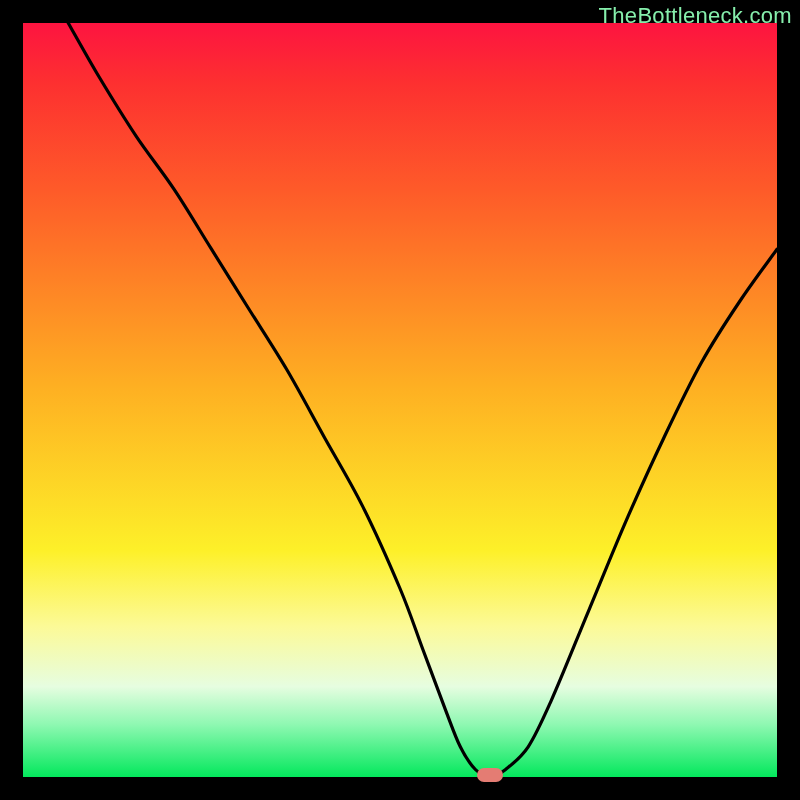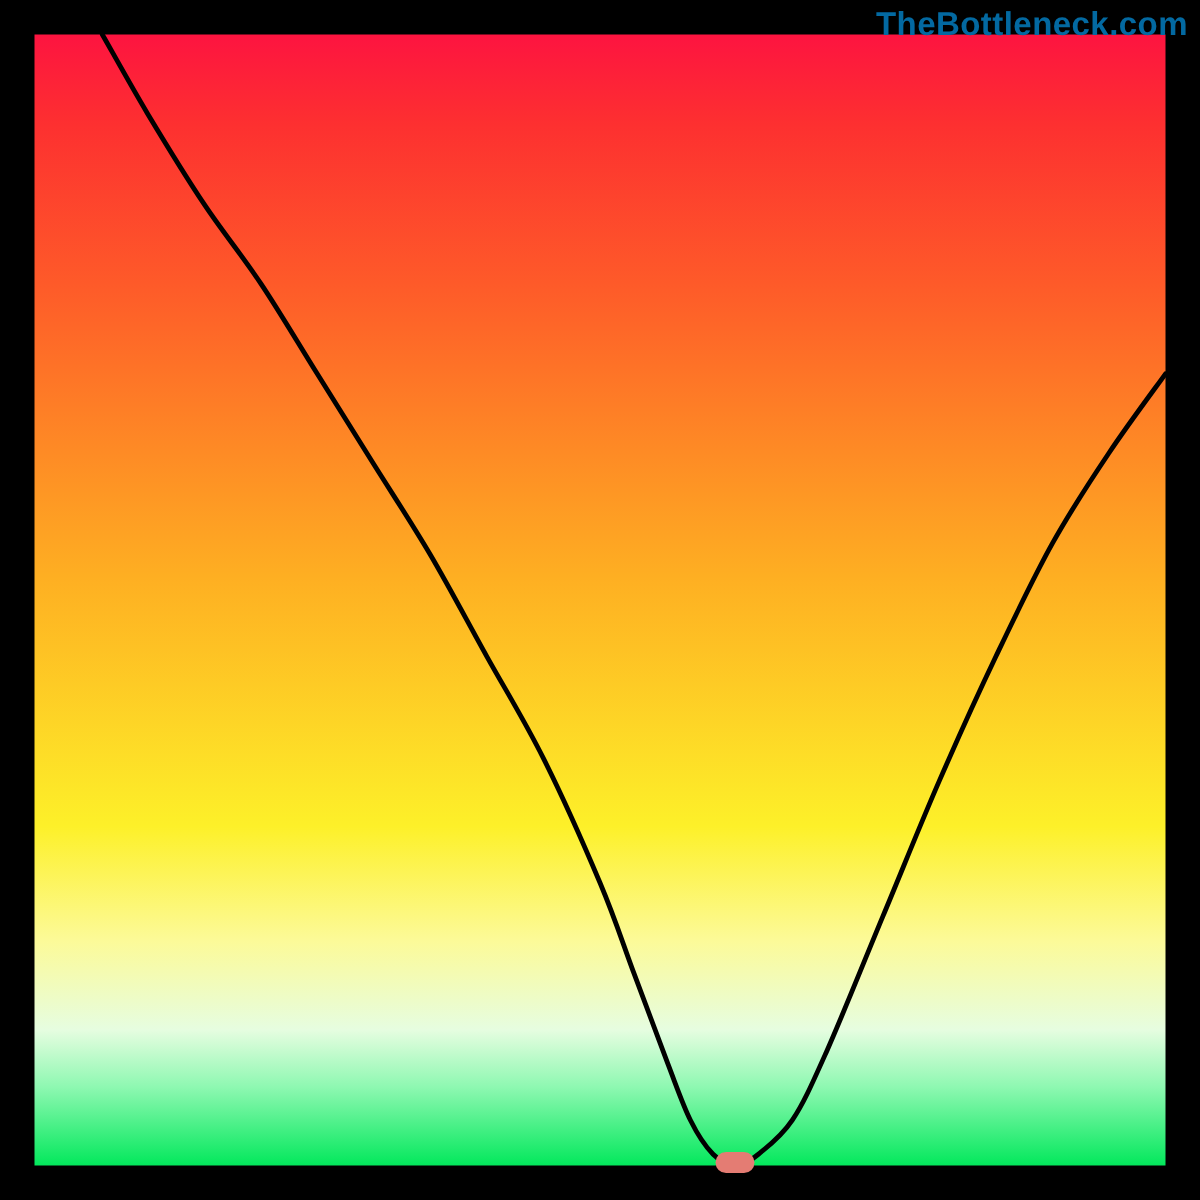--- a/index.html
+++ b/index.html
@@ -36,23 +36,23 @@
       #fcfa97 80%,
       #e6fde0 88%,
       #8ff8b2 93%,
       #03e85c 100%
     );
   }
   .watermark {
     position: absolute;
     top: 3px;
     right: 8px;
-    color: #0369a1;
+    color: #86efac;
     font-size: 22px;
-    font-weight: 700;
+    font-weight: 400;
     letter-spacing: 0.3px;
     user-select: none;
   }
   svg.curve {
     position: absolute;
     left: 0;
     top: 0;
     width: 754px;
     height: 754px;
     overflow: visible;

